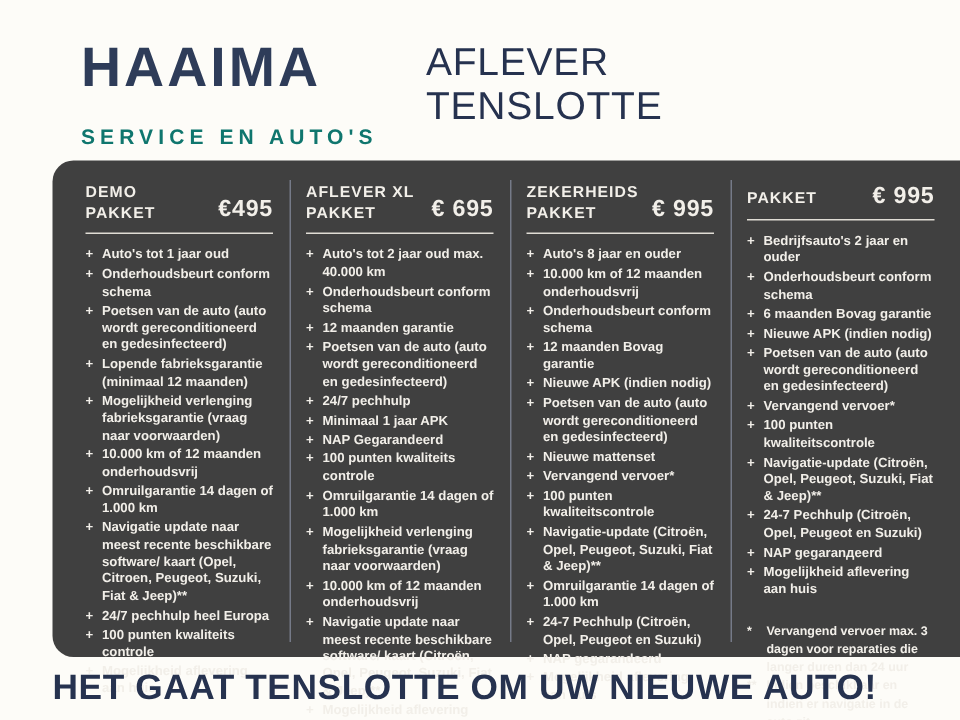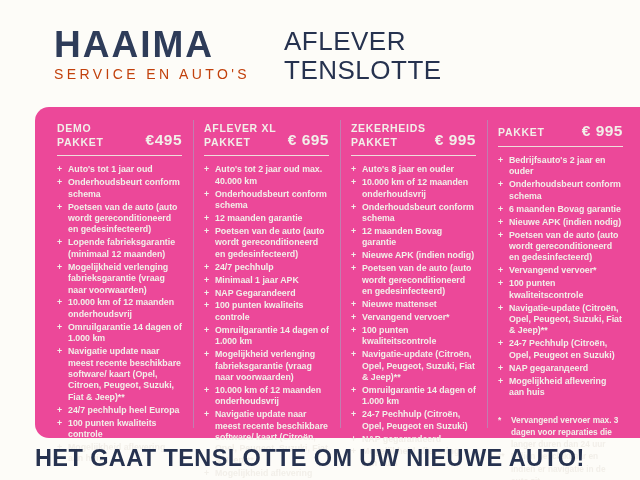--- a/index.html
+++ b/index.html
@@ -7,31 +7,31 @@
     width:640px;height:480px;overflow:hidden;
     background:#fdfcf8;
     font-family:"Liberation Sans",sans-serif;
     -webkit-font-smoothing:antialiased;
   }
   .page{position:relative;width:640px;height:480px;}
 
   
   .brand{position:absolute;left:54px;top:26px;color:#2e3c59;}
   .brand-name{font-size:37px;font-weight:700;letter-spacing:2px;line-height:1;}
-  .brand-tagline{font-size:14px;font-weight:400;letter-spacing:3.4px;color:#c2410c;margin-top:3px;}
+  .brand-tagline{font-size:14px;font-weight:700;letter-spacing:3.4px;color:#0f766e;margin-top:20px;}
   .page-title{
     position:absolute;left:284px;top:27px;
     font-size:26px;font-weight:400;letter-spacing:.5px;
     line-height:1.12;color:#26324f;
   }
 
   
   .panel{
     position:absolute;left:35px;top:107px;width:605px;height:331px;
-    box-sizing:border-box;background:#ec4899;border-radius:14px 0 0 14px;
+    box-sizing:border-box;background:#404040;border-radius:14px 0 0 14px;
     display:flex;padding:13px 6px 10px 12px;color:#f2efe9;justify-content:space-between;
   }
   .col{flex:1 1 0;min-width:0;padding:2px 11px 0 10px;box-sizing:border-box;}
   .col.sep{border-right:1px solid rgba(160,170,195,.55);}
 
   .col-head{display:flex;justify-content:space-between;align-items:flex-end;}
   .pkg-name{font-size:10.5px;font-weight:700;letter-spacing:.7px;line-height:1.3;}
   .pkg-price{font-size:15.5px;font-weight:700;white-space:nowrap;letter-spacing:.5px;}
   .head-rule{border:0;border-top:1.6px solid rgba(238,234,226,.92);margin:6px 0 0 0;}
 

